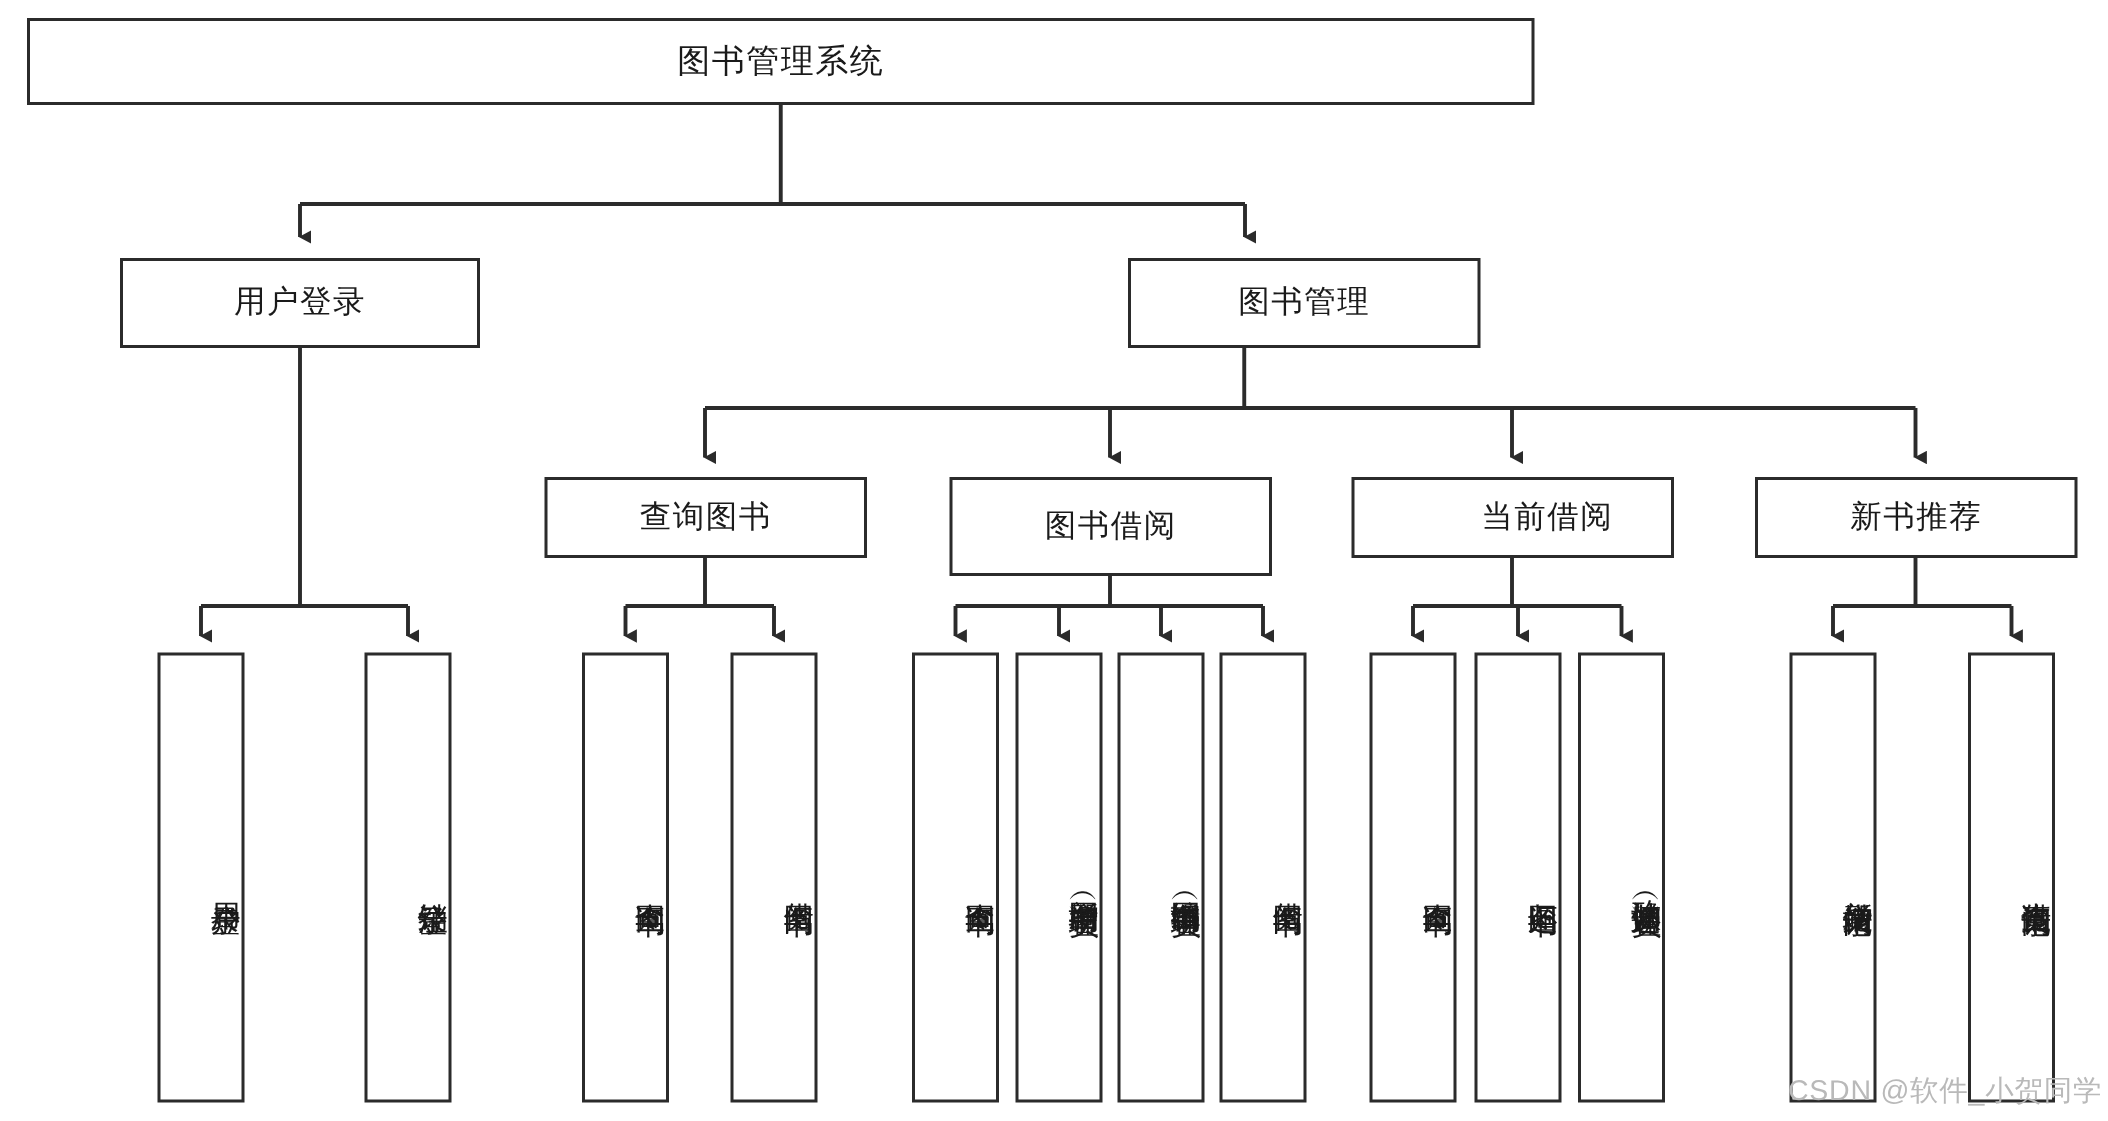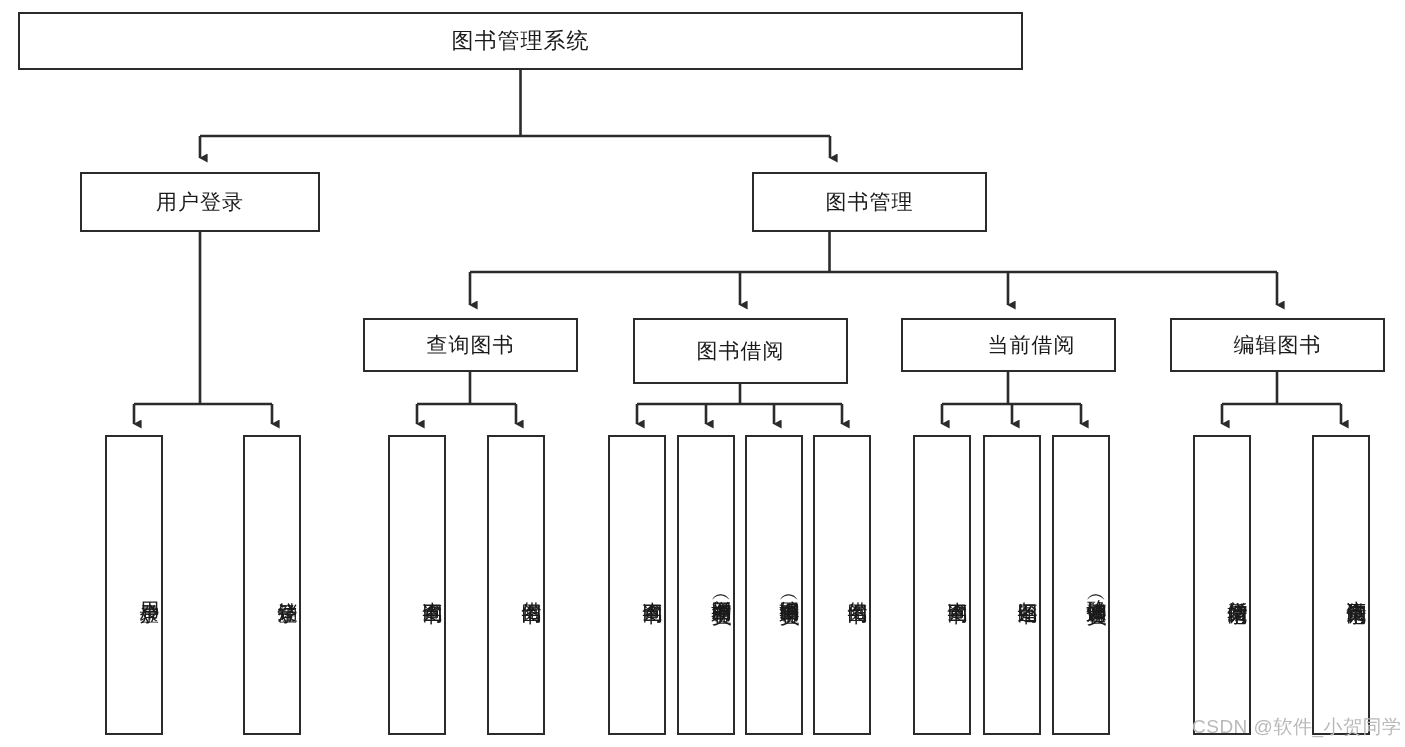--- a/index.html
+++ b/index.html
@@ -138,21 +138,21 @@
   <div class="node node-h" id="node-l3-0" style="left: 363px; top: 318px; width: 215px; height: 54px;">
     <span>查询图书</span>
   </div>
   <div class="node node-h" id="node-l3-1" style="left: 633px; top: 318px; width: 215px; height: 66px;">
     <span>图书借阅</span>
   </div>
   <div class="node node-h" id="node-l3-2" style="left: 901px; top: 318px; width: 215px; height: 54px; padding-left: 46px;">
     <span>当前借阅</span>
   </div>
   <div class="node node-h" id="node-l3-3" style="left: 1170px; top: 318px; width: 215px; height: 54px;">
-    <span>编辑图书</span>
+    <span>新书推荐</span>
   </div>
 
   <div class="node node-leaf" id="node-leaf-0" style="left: 105px; top: 435px; width: 58px; height: 300px;">
     <span class="leaf-text">用户登录</span>
   </div>
   <div class="node node-leaf" id="node-leaf-1" style="left: 243px; top: 435px; width: 58px; height: 300px;">
     <span class="leaf-text">注销登录</span>
   </div>
   <div class="node node-leaf" id="node-leaf-2" style="left: 388px; top: 435px; width: 58px; height: 300px;">
     <span class="leaf-text">查询图书</span>

